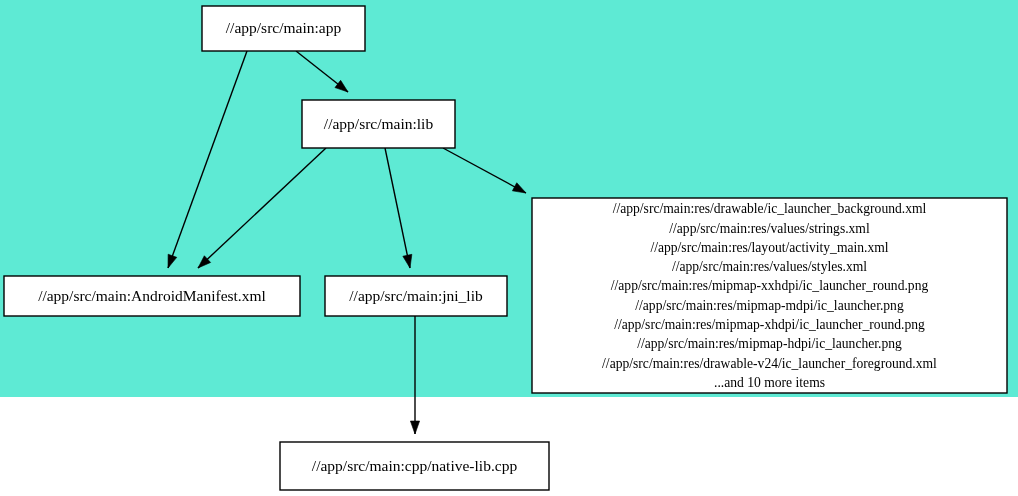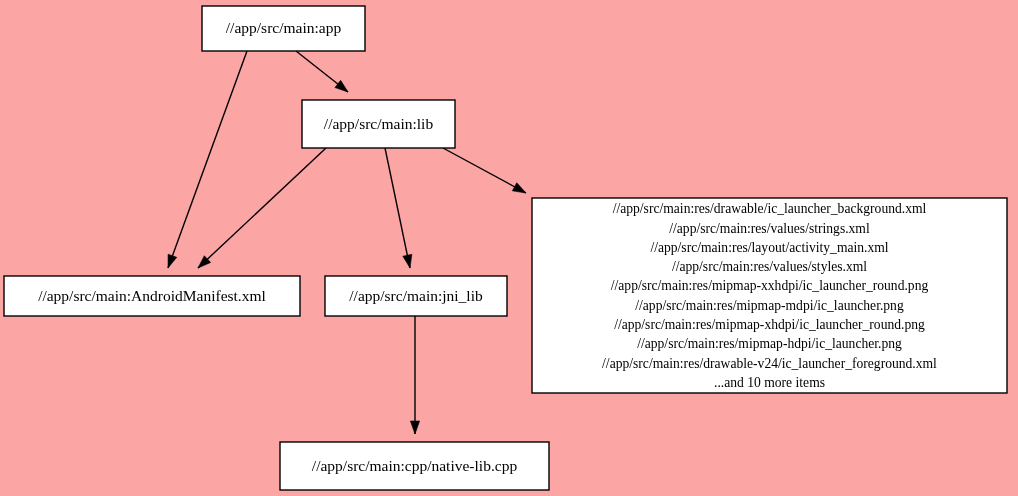--- a/index.html
+++ b/index.html
@@ -9,22 +9,22 @@
   }
   body {
     width: 1018px;
     height: 496px;
     font-family: "Liberation Serif", "DejaVu Serif", serif;
     overflow: hidden;
   }
   #graph-root {
     position: relative;
     width: 1018px;
-    height: 496px;
-    background: #fca5a5;
+    height: 397px;
+    background: #5eead4;
   }
   svg#graph-canvas {
     position: absolute;
     top: 0;
     left: 0;
     width: 1018px;
     height: 496px;
     display: block;
   }
   .node-box {

